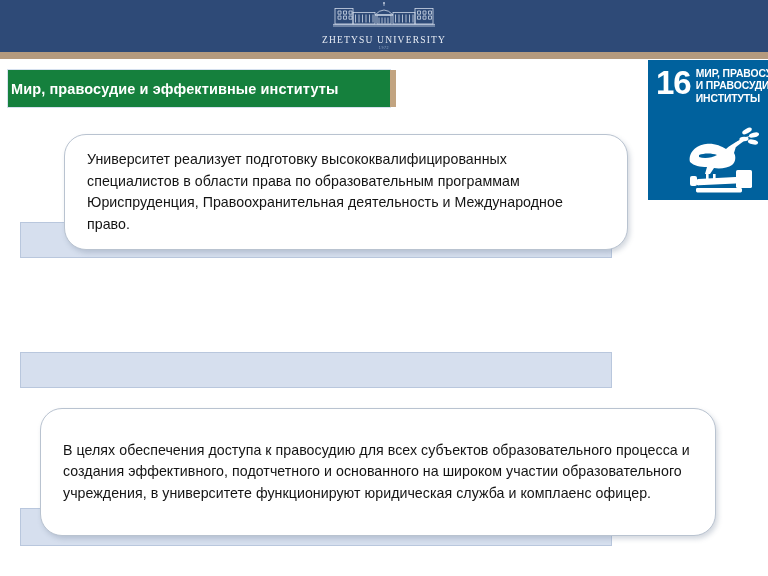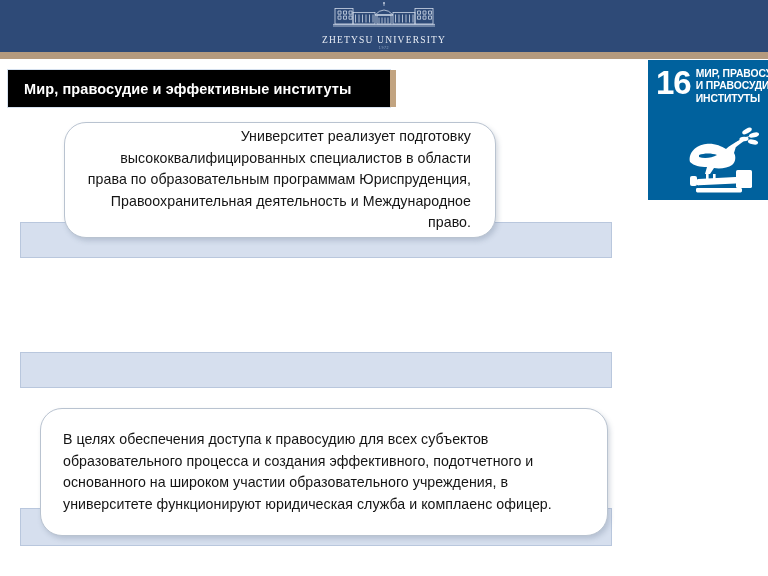--- a/index.html
+++ b/index.html
@@ -48,23 +48,23 @@
     font-size:3.6px;
     letter-spacing:.6px;
     text-align:center;
     margin-top:1px;
   }
 
   
   .title-bar{
     position:absolute;left:8px;top:70px;
     width:382px;height:37px;
-    background:#000000;
+    background:#15803d;
     display:flex;align-items:center;
-    box-sizing:border-box;padding-left:16px;
+    box-sizing:border-box;padding-left:3px;
     box-shadow:0 0 0 1px rgba(180,200,225,.55);
   }
   .title-bar .title-text{
     color:#ffffff;
     font-size:14.5px;
     font-weight:bold;
     letter-spacing:.1px;
     white-space:nowrap;
   }
   .title-accent{
@@ -133,27 +133,27 @@
     font-size:14.2px;
     line-height:21.5px;
     padding:0 24px 0 22px;
     font-family:"Liberation Sans", sans-serif;
     white-space:pre-line;
     letter-spacing:.05px;
   }
 
   
   #rect-1{left:20px;top:222px;width:592px;height:36px;}
-  #card-1{left:64px;top:122px;width:432px;height:116px;text-align:right;}
+  #card-1{left:64px;top:134px;width:564px;height:116px;}
 
   #rect-2{left:20px;top:352px;width:592px;height:36px;}
   #card-2{left:40px;top:272px;width:568px;height:114px;}
 
   #rect-3{left:20px;top:508px;width:592px;height:38px;}
-  #card-3{left:40px;top:408px;width:568px;height:128px;justify-content:flex-end;}
+  #card-3{left:40px;top:408px;width:676px;height:128px;justify-content:flex-end;}
 </style>
 </head>
 <body>
 
 <div id="slide">
 
   <div class="header-band"></div>
   <div class="header-stripe"></div>
 
   <div class="logo-wrap">

